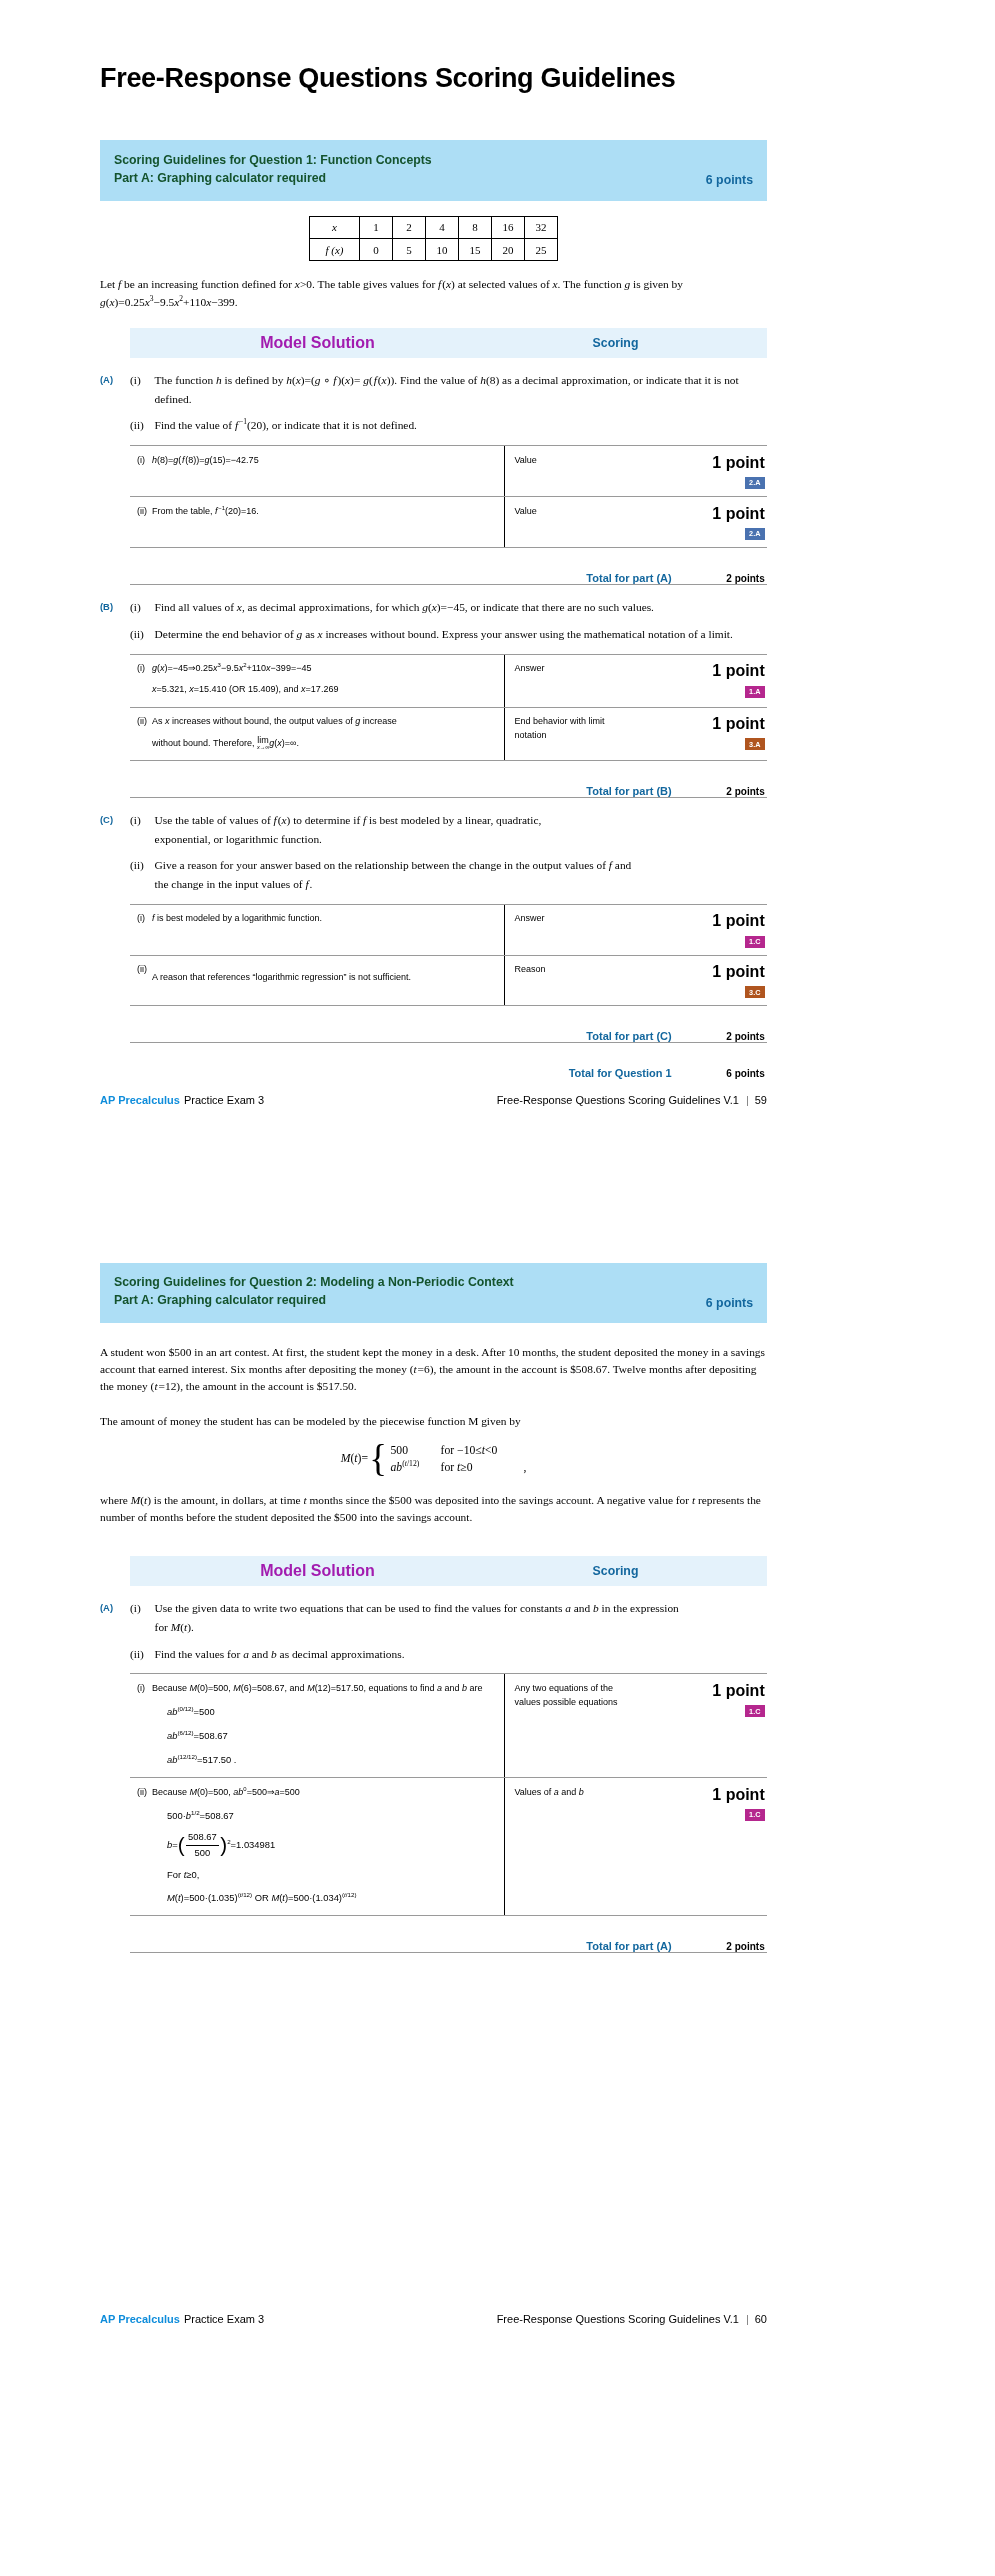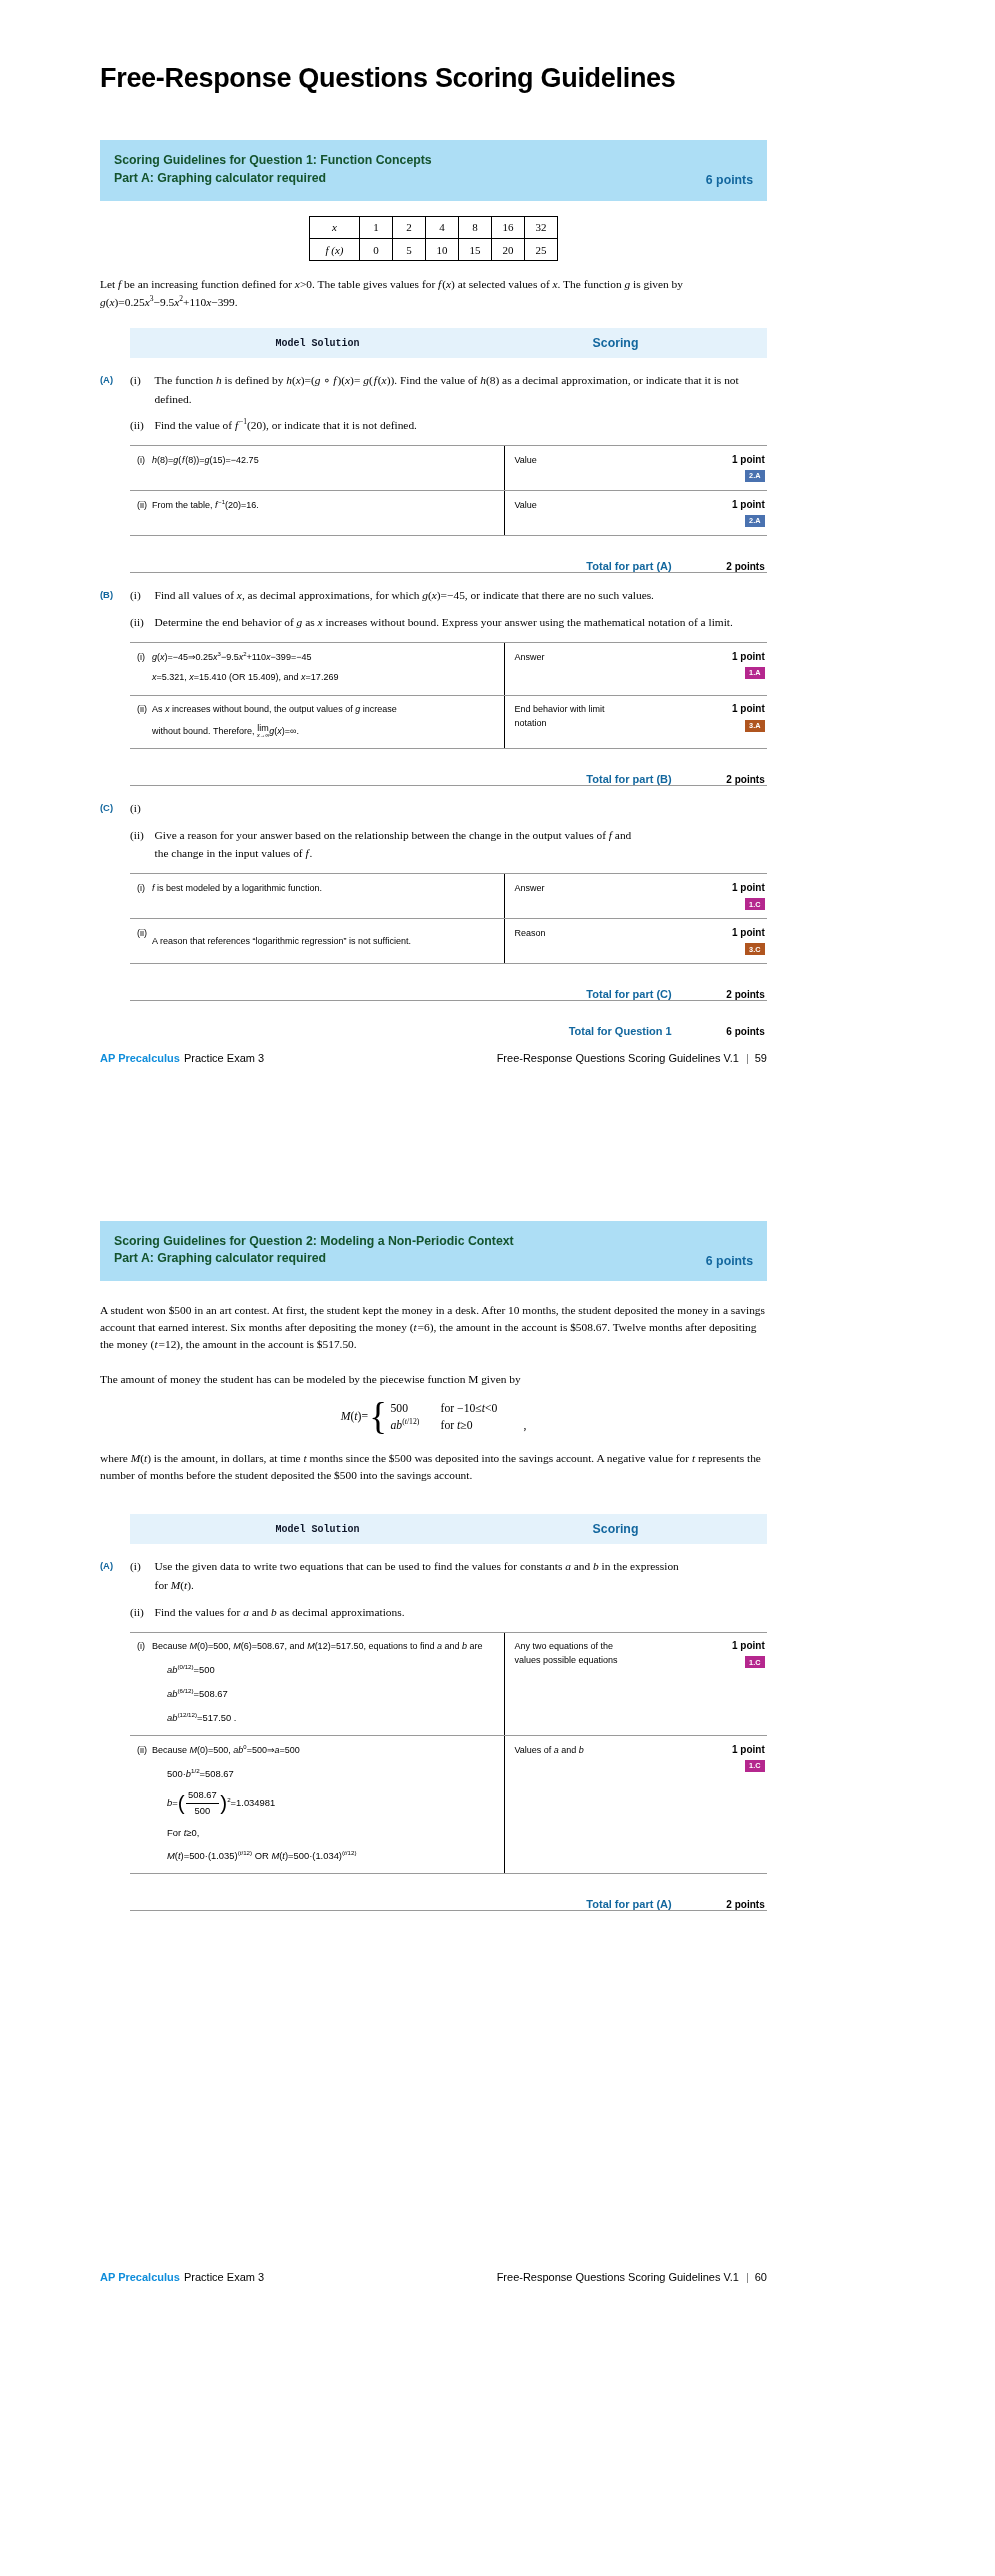--- a/index.html
+++ b/index.html
@@ -86,24 +86,24 @@
   .colhead {
     background: #e4f2fb;
     display: flex;
     align-items: center;
     height: 30px;
     margin-left: 30px;
   }
   .colhead .ch-model {
     flex: 0 0 375px;
     text-align: center;
-    font-family: Liberation Mono, monospace;
-    font-weight: bold;
-    font-size: 10px;
-    color: #0f172a;
+    font-family: Liberation Sans, sans-serif;
+    font-weight: bold;
+    font-size: 16px;
+    color: #a21caf;
   }
   .colhead .ch-score {
     flex: 1;
     text-align: center;
     font-family: "Liberation Sans", sans-serif;
     font-weight: bold;
     font-size: 12.3px;
     color: #13679e;
     padding-right: 41px;
   }
@@ -169,21 +169,21 @@
   }
   .pts-cell {
     flex: 1;
     padding: 7.6px 2.3px 7px 0;
     box-sizing: border-box;
     text-align: right;
   }
   .pts-label {
     font-family: "Liberation Sans", sans-serif;
     font-weight: bold;
-    font-size: 10px;
+    font-size: 16px;
     color: #000;
   }
   .badge {
     display: inline-block;
     margin-top: 5.3px;
     padding: 1.2px 4.1px 1.8px 4.1px;
     font-family: "Liberation Sans", sans-serif;
     font-weight: bold;
     font-size: 7.3px;
     color: #fff;
@@ -451,20 +451,23 @@
   <div class="total-row">
     <div class="total-label">Total for part (B)</div>
     <div class="total-points">2 points</div>
   </div>
 
   <div class="prompt-block">
     <div class="prompt-letter">(C)</div>
     <div class="prompt-items">
       <div class="prompt-item">
         <div class="prompt-roman">(i)</div>
+        <div class="prompt-text" style="max-width:445px">
+          Use the table of values of <i>f</i> (<i>x</i>) to determine if <i>f</i> is best modeled by a linear, quadratic, exponential, or logarithmic function.
+        </div>
       </div>
       <div class="prompt-item">
         <div class="prompt-roman">(ii)</div>
         <div class="prompt-text" style="max-width:486px">
           Give a reason for your answer based on the relationship between the change in the output values of <i>f</i> and the change in the input values of <i>f</i> .
         </div>
       </div>
     </div>
   </div>
 

